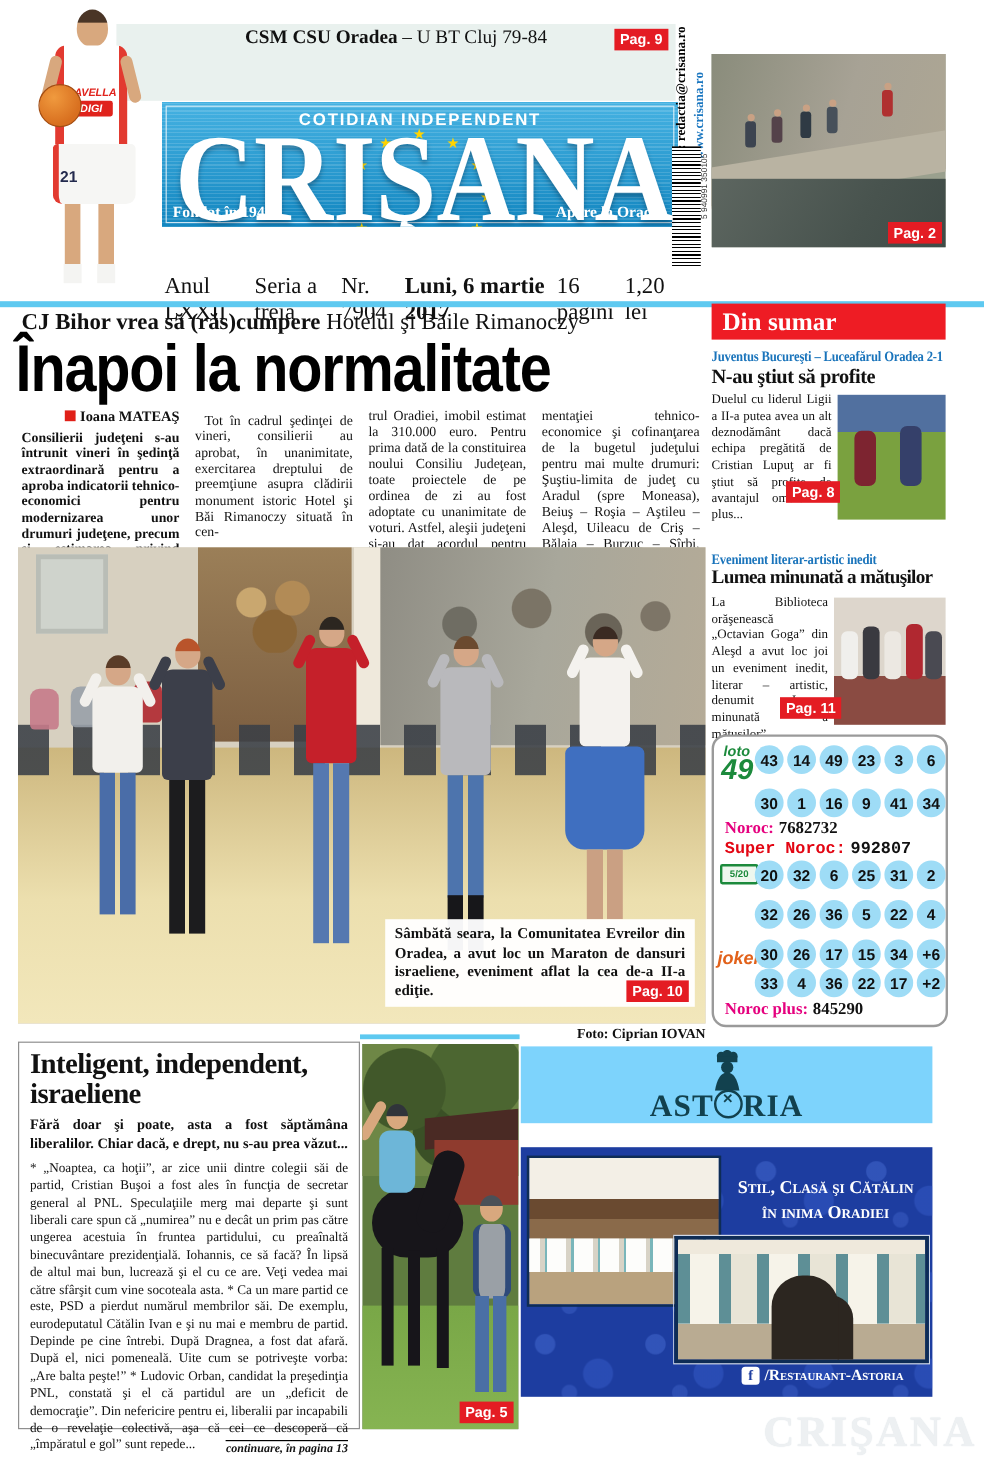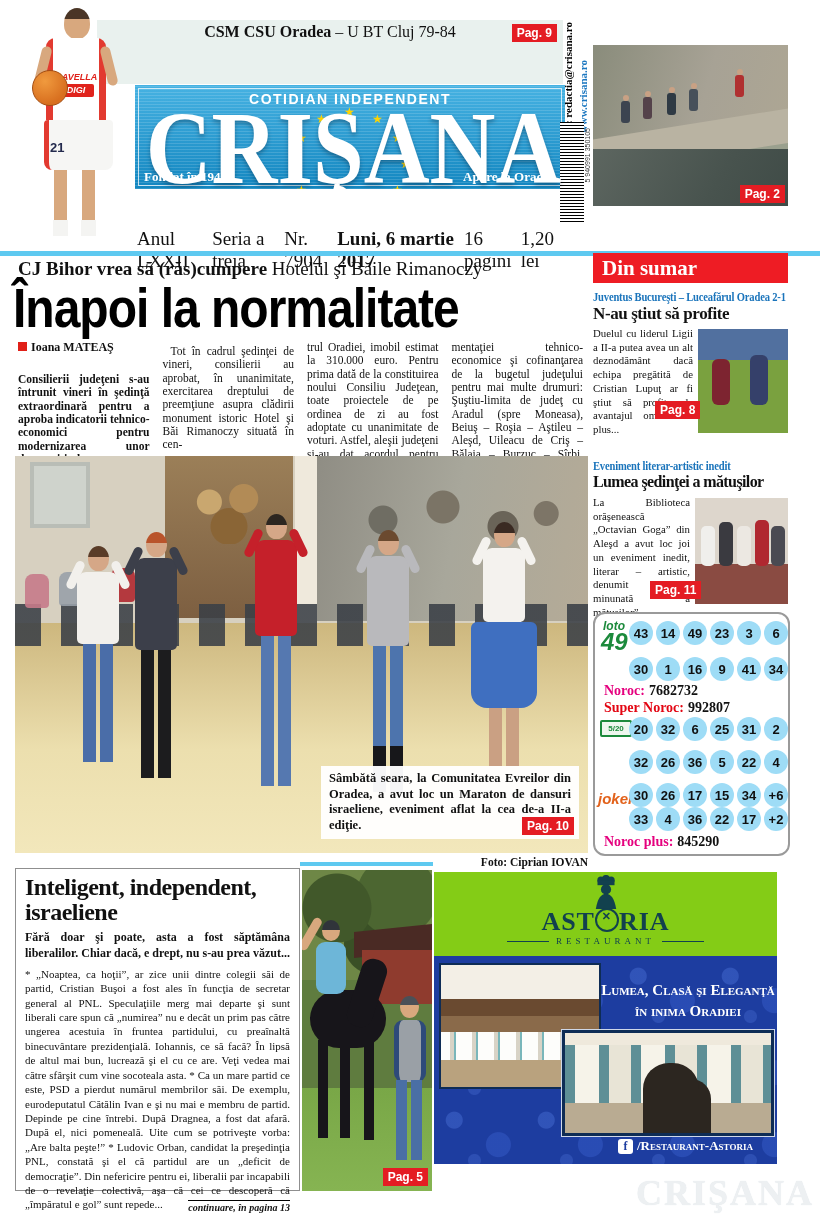--- a/index.html
+++ b/index.html
@@ -41,21 +41,21 @@
         left:584px;top:128px;font:7px "Liberation Sans",sans-serif;color:#333;}
   
   .dateline{left:137px;top:228px;width:429px;display:flex;justify-content:space-between;font-size:19px;}
   .rule{left:0;top:251px;width:820px;height:5px;background:#5ec9f0;}
   
   .lk{left:18px;top:258px;font-size:19px;white-space:nowrap;}
   .lh{left:13px;top:281px;width:580px;font:bold 48px/1 "Liberation Sans",sans-serif;
       letter-spacing:-1px;color:#000;transform:scaleY(1.15);transform-origin:left top;}
   .cols{left:18px;top:341px;width:565px;height:112px;display:grid;
         grid-template-columns:repeat(4,1fr);gap:0 13px;font-size:11.5px;line-height:1.16;text-align:justify;}
-  .byline{font-weight:bold;font-size:12px;margin-bottom:18px;text-align:left;}
+  .byline{font-weight:bold;font-size:12px;margin-bottom:4px;text-align:right;}
   .sq{display:inline-block;width:9px;height:9px;background:#e02018;margin-right:4px;}
   .cont{display:block;margin-left:auto;margin-top:2px;width:112px;text-align:right;
         font:bold italic 10px "Liberation Serif",serif;border-top:1px solid #000;padding-top:1px;}
   
   .photo{left:15px;top:456px;width:573px;height:397px;overflow:hidden;background:#d7d0c0;}
   .photo i{position:absolute;display:block;}
   .floor{left:0;top:42%;right:0;bottom:0;background:linear-gradient(#cdb77e,#ecdfae 55%,#f2e7bb);}
   .chairs{left:0;top:148px;width:573px;height:42px;opacity:.88;
         background:repeating-linear-gradient(90deg,#3a3f46 0 26px,transparent 26px 46px);}
   .dancer{position:absolute;z-index:3;}
@@ -112,21 +112,21 @@
   .oped-intro{font-weight:bold;font-size:12px;line-height:1.27;margin-top:5px;text-align:justify;}
   .oped-body{font-size:11px;line-height:1.31;margin-top:6px;text-align:justify;}
   .cont2{float:right;font:bold italic 10px "Liberation Serif",serif;border-top:1px solid #000;
          padding-top:1px;margin-top:3px;}
   
   .horse{left:302px;top:870px;width:130px;height:321px;overflow:hidden;background:#5f7c3f;}
   .horse i{position:absolute;display:block;}
   .horse .badge{position:absolute;right:4px;bottom:5px;}
   
   .ad{left:434px;top:872px;width:343px;height:292px;}
-  .ad-head{position:relative;height:84px;background:#84cc16;text-align:center;overflow:hidden;}
+  .ad-head{position:relative;height:64px;background:#7dd3fc;text-align:center;overflow:hidden;}
   .chef{position:absolute;left:50%;top:3px;transform:translateX(-50%);}
   .ad-brand{position:absolute;left:0;right:0;top:36px;font:bold 26px/1 "Liberation Serif",serif;
             color:#12414e;letter-spacing:1px;}
   .o-ic{display:inline-block;width:20px;height:20px;border:2px solid #12414e;border-radius:50%;
         vertical-align:-2px;position:relative;}
   .o-ic::before{content:"✕";position:absolute;left:0;right:0;top:1px;font-size:11px;color:#12414e;}
   .ad-sub{position:absolute;left:0;right:0;top:64px;display:flex;align-items:center;justify-content:center;gap:7px;
           font:9px "Liberation Serif",serif;letter-spacing:4px;color:#12414e;}
   .ad-sub::before,.ad-sub::after{content:"";height:1px;width:42px;background:#12414e;}
   .ad-body{position:absolute;left:0;right:0;top:84px;bottom:0;background:#1d3da0;overflow:hidden;
@@ -306,21 +306,21 @@
   <div class="abs sbody" style="left:593px;top:327px;height:108px;">
     <span class="sphoto" style="width:90px;height:104px;background:linear-gradient(#51709f 0 30%,#7aa13f 30%);">
       <i style="left:14px;top:30px;width:18px;height:46px;border-radius:6px;background:#7d2430;"></i>
       <i style="left:52px;top:26px;width:18px;height:50px;border-radius:6px;background:#35406a;"></i>
     </span>
     <span>Duelul cu liderul Ligii a II-a putea avea un alt deznodământ dacă echipa pregătită de Cristian Lupuţ ar fi ştiut să profite de avantajul omului în plus...</span>
   </div>
   <span class="badge abs" style="left:655px;top:401px;">Pag. 8</span>
 
   <div class="abs kick" style="left:593px;top:459px;">Eveniment literar-artistic inedit</div>
-  <div class="abs stitle" style="left:593px;top:473px;font-size:16px;letter-spacing:-0.6px;">Lumea şedinţei a mătuşilor</div>
+  <div class="abs stitle" style="left:593px;top:473px;font-size:16px;letter-spacing:-0.6px;">Lumea minunată a mătuşilor</div>
   <div class="abs sbody" style="left:593px;top:496px;height:112px;">
     <span class="sphoto" style="width:93px;height:106px;background:linear-gradient(#ddd6cc 0 62%,#8a4b42 62%);">
       <i style="left:6px;top:28px;width:14px;height:40px;border-radius:5px;background:#f0efec;"></i>
       <i style="left:24px;top:24px;width:14px;height:44px;border-radius:5px;background:#3a3a40;"></i>
       <i style="left:42px;top:28px;width:14px;height:40px;border-radius:5px;background:#ece8e2;"></i>
       <i style="left:60px;top:22px;width:14px;height:46px;border-radius:5px;background:#b02830;"></i>
       <i style="left:76px;top:28px;width:14px;height:40px;border-radius:5px;background:#4a4a52;"></i>
     </span>
     <span>La Biblioteca orăşenească „Octavian Goga” din Aleşd a avut loc joi un eveniment inedit, literar – artistic, denumit „Lumea minunată a mătuşilor”.</span>
   </div>
@@ -341,21 +341,21 @@
         <span class="ball">30</span>
         <span class="ball">1</span>
         <span class="ball">16</span>
         <span class="ball">9</span>
         <span class="ball">41</span>
         <span class="ball">34</span>
       </div>
     <div class="lline" style="top:69px;">
       <span class="llab pink">Noroc:</span><span class="lval">7682732</span>
     </div>
-    <div class="lline" style="top:86px;">
+    <div class="lline" style="top:86px;font-family:Liberation Mono, monospace;">
       <span class="llab red2">Super Noroc:</span><span class="lval">992807</span>
     </div>
     <span class="l540">5/20</span>
     <div class="r" style="top:103px;">
         <span class="ball">20</span>
         <span class="ball">32</span>
         <span class="ball">6</span>
         <span class="ball">25</span>
         <span class="ball">31</span>
         <span class="ball">2</span>
@@ -433,21 +433,21 @@
       <div class="ad-brand">
         <span>AST</span><span class="o-ic"></span><span>RIA</span>
       </div>
       <div class="ad-sub">
           <span>RESTAURANT</span>
         </div>
     </div>
     <div class="ad-body">
       <i class="ph1"></i>
       <i class="ad-tag">
-        <span>Lumea, Clasă şi Eleganţă</span><br>
+        <span>Stil, Clasă şi Cătălin</span><br>
         <span>în inima Oradiei</span>
       </i>
       <i class="ph2"></i>
       <div class="ad-fb">
         <span class="fb-ic"></span>
         <span>/Restaurant-Astoria</span>
       </div>
     </div>
   </div>
 

